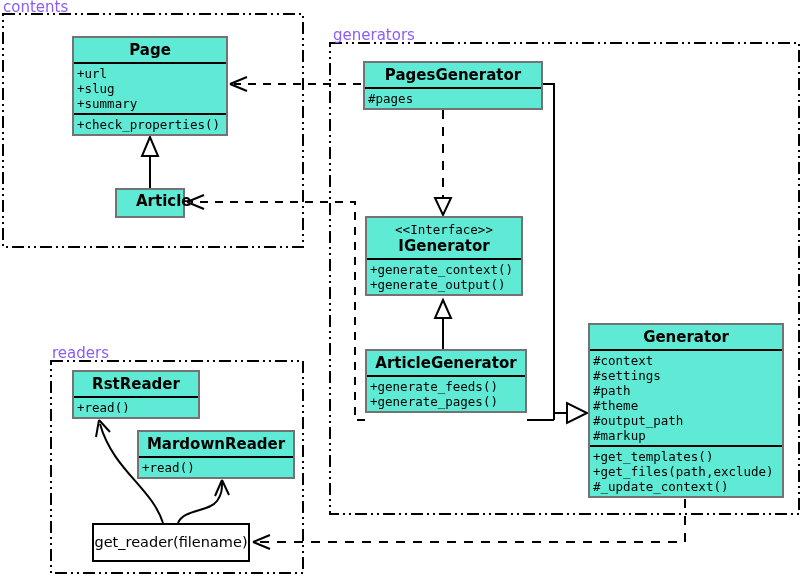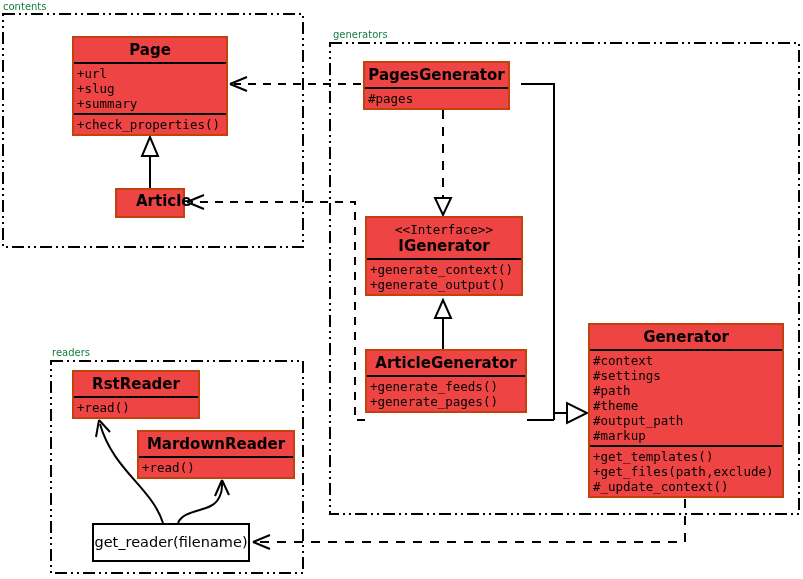--- a/index.html
+++ b/index.html
@@ -1,21 +1,21 @@
 <!DOCTYPE html>
 <html><head>
 <meta charset="utf-8">
 <style>
   html,body{margin:0;padding:0;background:#ffffff;}
   #canvas{position:relative;width:803px;height:579px;background:#ffffff;overflow:hidden;
           font-family:"DejaVu Sans",sans-serif;color:#000;}
   #wires{position:absolute;left:0;top:0;z-index:1;}
-  .pkg-label{position:absolute;z-index:3;font-size:10px;line-height:16px;color:#15803d;
+  .pkg-label{position:absolute;z-index:3;font-size:15px;line-height:16px;color:#8b5cf6;
              font-family:"DejaVu Sans",sans-serif;}
-  .cls{position:absolute;z-index:2;background:#ef4444;border:2px solid #c2410c;box-sizing:border-box;}
+  .cls{position:absolute;z-index:2;background:#5eead4;border:2px solid #737373;box-sizing:border-box;}
   .cls .title{font-family:"DejaVu Sans",sans-serif;font-weight:bold;font-size:15px;
               line-height:18px;text-align:center;padding:3px 2px;}
   .cls .stereo{font-family:"DejaVu Sans Mono",monospace;font-weight:normal;font-size:12.5px;
                line-height:15px;text-align:center;}
   .cls .comp{border-top:2px solid #000;padding:2px 3px;}
   .cls .m{font-family:"DejaVu Sans Mono",monospace;font-size:12.5px;line-height:15px;
           white-space:pre;}
   .plainbox{position:absolute;z-index:2;background:#fff;border:2px solid #000;box-sizing:border-box;
             text-align:center;font-size:14.5px;font-family:"DejaVu Sans",sans-serif;}
 </style>
@@ -91,21 +91,21 @@
     </div>
     <div class="comp">
       <div class="m">+check_properties()</div>
     </div>
   </div>
 
   <div class="cls" style="left:115px;top:188px;width:70px;height:30px;">
     <div class="title" style="padding:2px 19px;">Article</div>
   </div>
 
-  <div class="cls" style="left:363px;top:61px;width:147px;">
+  <div class="cls" style="left:363px;top:61px;width:180px;">
     <div class="title">PagesGenerator</div>
     <div class="comp">
       <div class="m">#pages</div>
     </div>
   </div>
 
   <div class="cls" style="left:365px;top:216px;width:158px;">
     <div class="title" style="padding:4px 2px 3px 2px;">
       <div class="stereo">&lt;&lt;Interface&gt;&gt;</div>
       <div>IGenerator</div>

